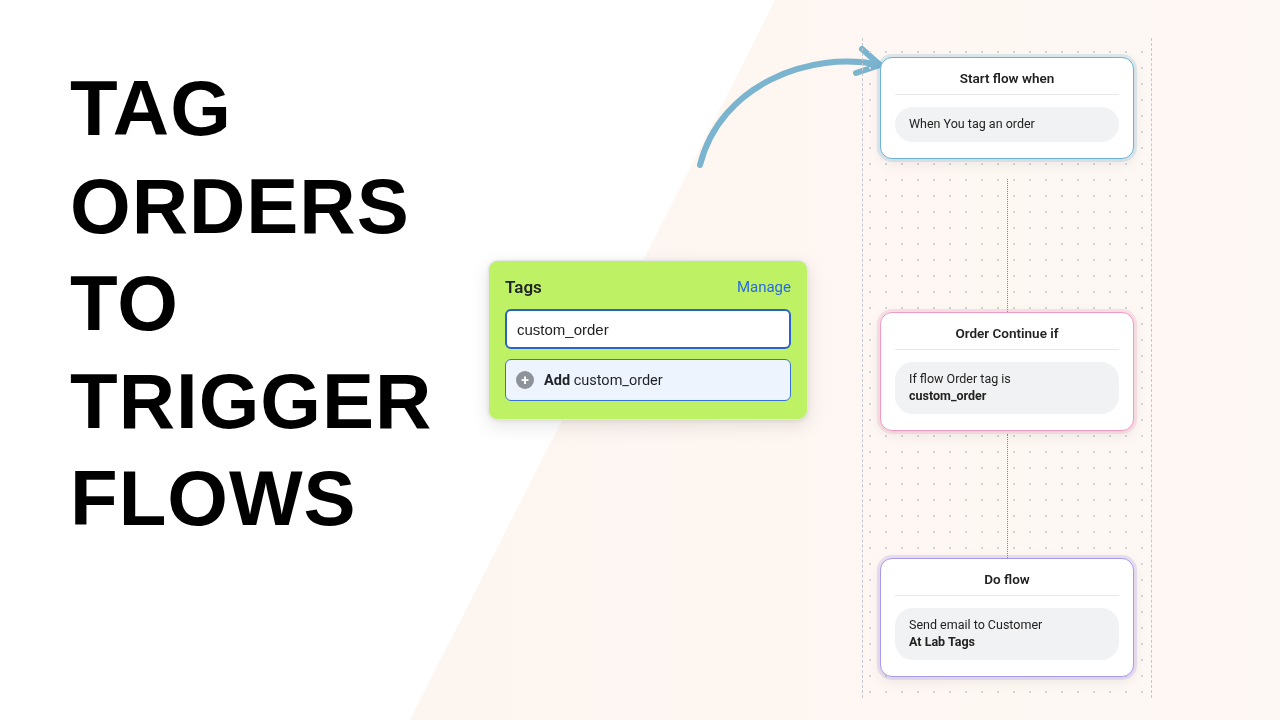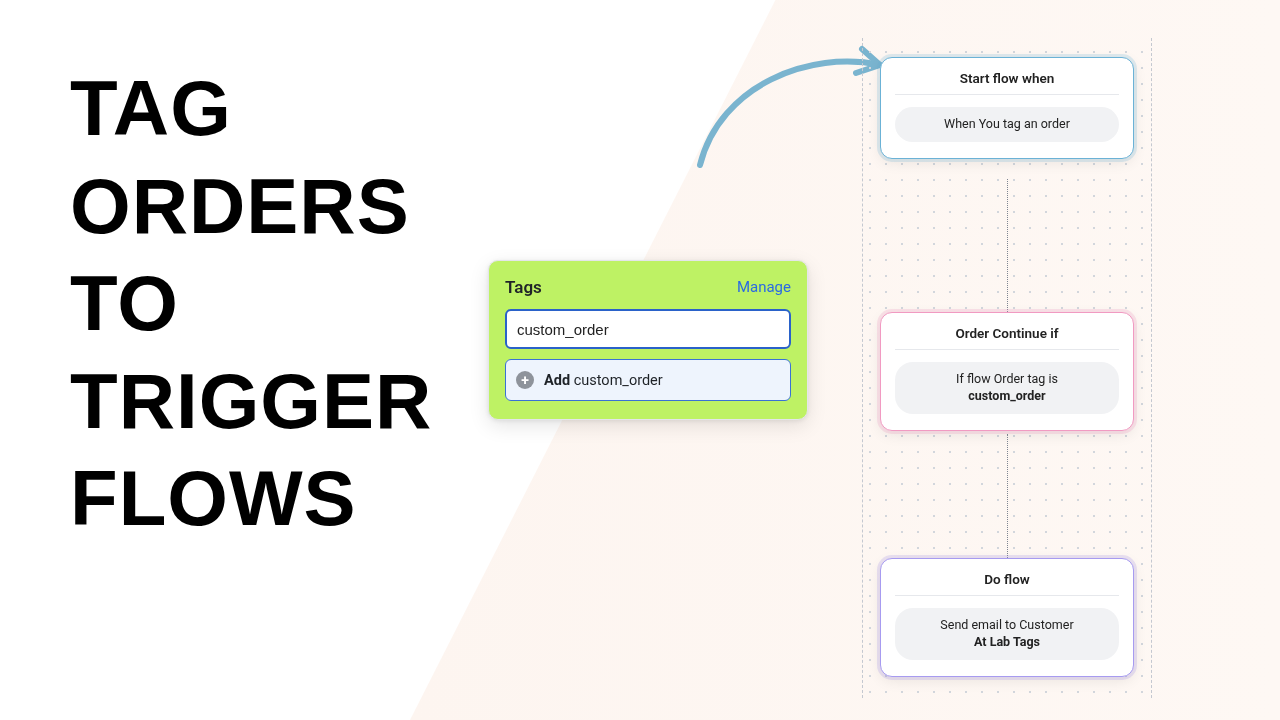--- a/index.html
+++ b/index.html
@@ -56,21 +56,21 @@
     position: absolute; left: 17px; width: 254px;
     background: #fff; border-radius: 12px; padding: 12px 14px 16px 14px;
     box-shadow: 0 4px 14px rgba(0,0,0,0.08);
   }
   .node.blue   { top: 12px;  border: 1.5px solid #6bb2d6; box-shadow: 0 0 0 3px rgba(93,175,214,0.20), 0 4px 14px rgba(0,0,0,0.08); margin-top: 7px;}
   .node.pink   { top: 274px; border: 1.5px solid #f19ac2; box-shadow: 0 0 0 3px rgba(236,135,184,0.20), 0 4px 14px rgba(0,0,0,0.08);}
   .node.purple { top: 520px; border: 1.5px solid #a79bf0; box-shadow: 0 0 0 3px rgba(150,132,228,0.20), 0 4px 14px rgba(0,0,0,0.08);}
   .node-title { text-align: center; font-size: 13.5px; font-weight: 600; color: #222; padding-bottom: 8px; border-bottom: 1px solid #e6e8ec; }
   .chip {
     margin-top: 12px; background: #f1f2f4; border-radius: 18px;
-    padding: 9px 14px; text-align: center; font-size: 12.5px; color: #222;
+    padding: 9px 14px; text-align: left; font-size: 12.5px; color: #222;
     line-height: 1.35;
   }
   .chip .chip-b { font-weight: 700; display: block; }
 
   .connector { position: absolute; left: 144px; width: 0; border-left: 1.5px dotted #7e8591; }
   .c1 { top: 141px; height: 133px; }
   .c2 { top: 396px; height: 124px; }
 
   
   .arrow-svg { position: absolute; left: 690px; top: 30px; width: 230px; height: 150px; }

